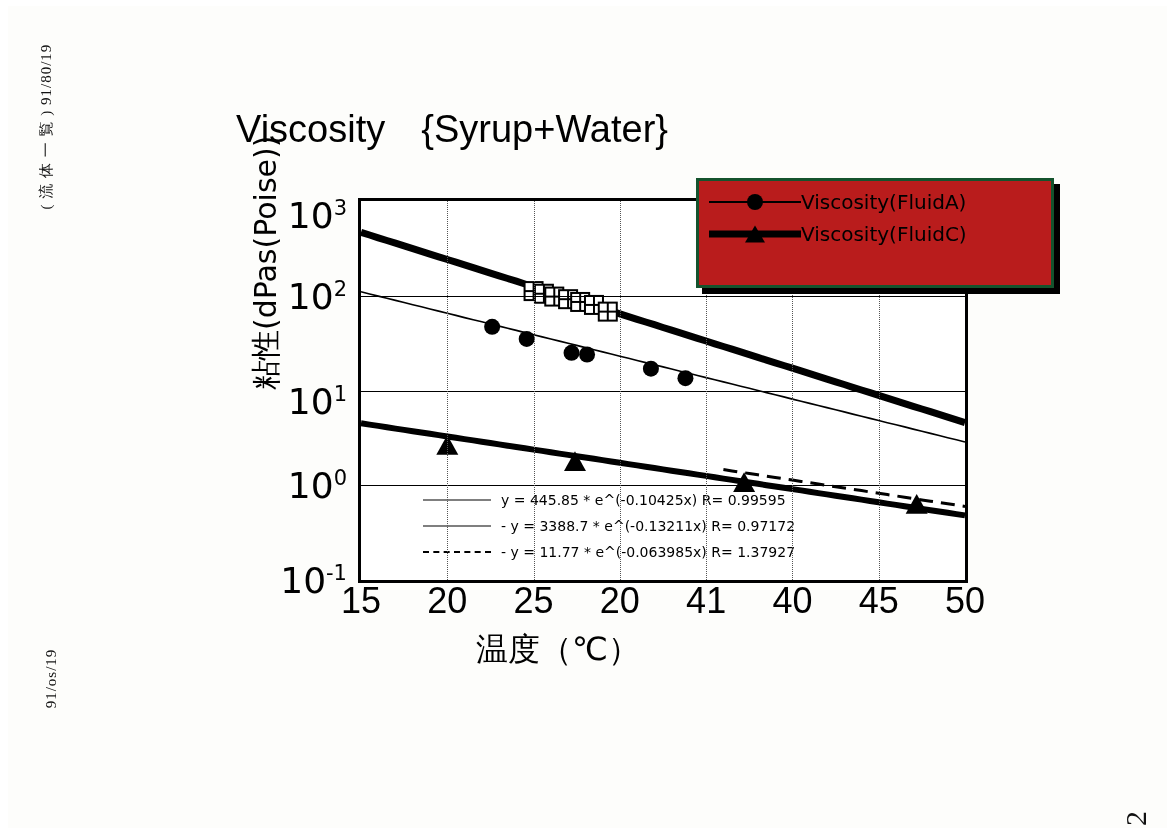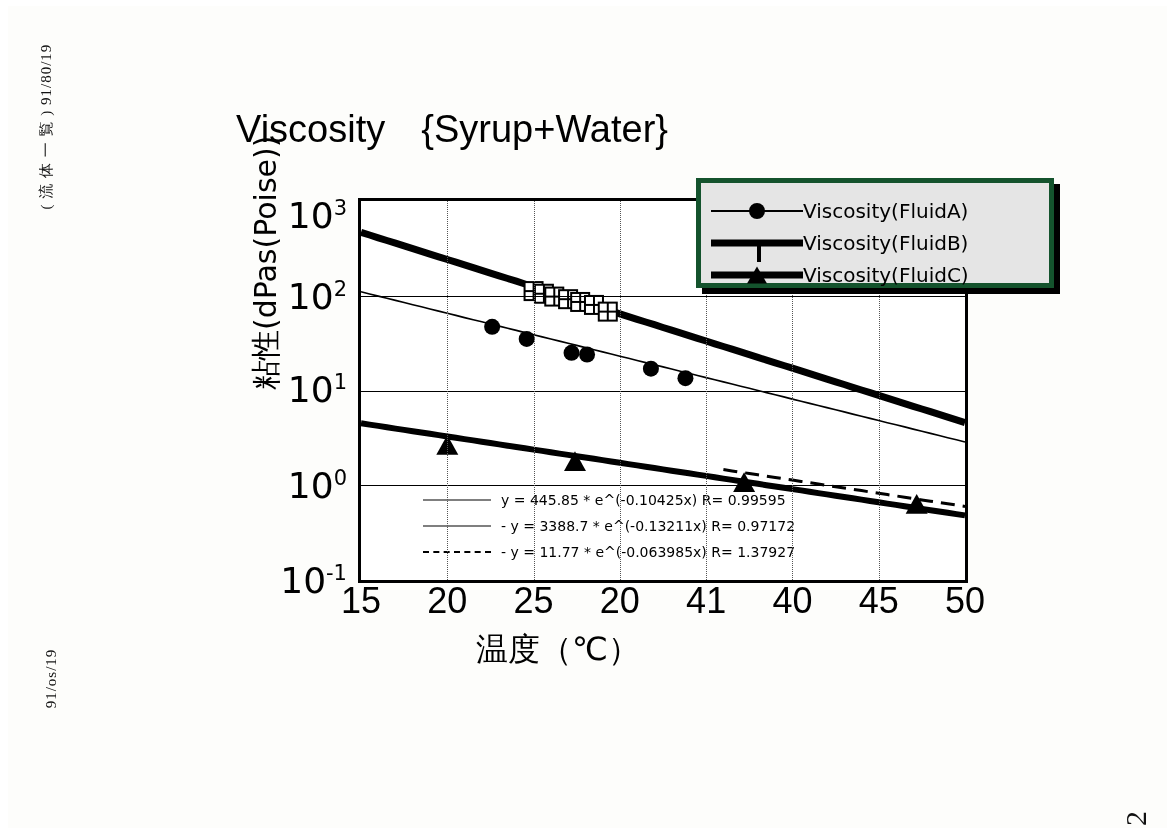--- a/index.html
+++ b/index.html
@@ -153,25 +153,25 @@
     white-space: nowrap;
   }
 
   
   .legend {
     position: absolute;
     left: 468px;
     top: 70px;
     width: 358px;
     height: 110px;
-    border: 5px solid #14532d;
-    background: #e5e5e5;
+    border: 3px solid #14532d;
+    background: #b91c1c;
     box-shadow: 6px 6px 0 #000;
     box-sizing: border-box;
-    padding: 12px 10px;
+    padding: 5px 10px;
   }
   .legend-row {
     display: flex;
     align-items: center;
     height: 32px;
   }
   .legend-sample {
     width: 92px;
     height: 28px;
     position: relative;
@@ -347,21 +347,21 @@
           <span class="fit-sample">
               <span class="fit-line-dash"></span>
             </span>
           <span class="fit-text">-  y = 11.77 * e^(-0.063985x) R= 1.37927</span>
         </div>
       </div>
     <div class="ytick-label" style="top: 14px;"><span>10</span><sup>3</sup></div>
         <div class="gridline-h" style="top: 94.75px;"></div>
         <div class="ytick-label" style="top: 94.75px;"><span>10</span><sup>2</sup></div>
         <div class="gridline-h" style="top: 189.5px;"></div>
-        <div class="ytick-label" style="top: 188px;"><span>10</span><sup>1</sup></div>
+        <div class="ytick-label" style="top: 200px;"><span>10</span><sup>1</sup></div>
         <div class="gridline-h" style="top: 284.25px;"></div>
         <div class="ytick-label" style="top: 284.25px;"><span>10</span><sup>0</sup></div>
         <div class="gridline-h" style="top: 379px;"></div>
         <div class="ytick-label" style="top: 379px;"><span>10</span><sup>-1</sup></div>
         <div class="xtick-label" style="left: 0px;">15</div>
         <div class="gridline-v" style="left: 86.2857px;"></div>
         <div class="xtick-label" style="left: 86.2857px;">20</div>
         <div class="gridline-v" style="left: 172.571px;"></div>
         <div class="xtick-label" style="left: 172.571px;">25</div>
         <div class="gridline-v" style="left: 258.857px;"></div>
@@ -379,27 +379,20 @@
       <div class="legend-row">
         <span class="legend-sample">
           <span class="legend-line" style="height:2px;"></span>
           <span class="legend-marker m-circle"></span>
         </span>
         <span class="legend-text">Viscosity(FluidA)</span>
       </div>
       <div class="legend-row">
         <span class="legend-sample">
           <span class="legend-line" style="height:7px;"></span>
-          <span class="legend-marker m-square"></span>
-        </span>
-        <span class="legend-text">Viscosity(FluidB)</span>
-      </div>
-      <div class="legend-row">
-        <span class="legend-sample">
-          <span class="legend-line" style="height:7px;"></span>
           <span class="legend-marker m-triangle"></span>
         </span>
         <span class="legend-text">Viscosity(FluidC)</span>
       </div>
     </div>
 
   </div>
 </div>
 
 </body></html>

